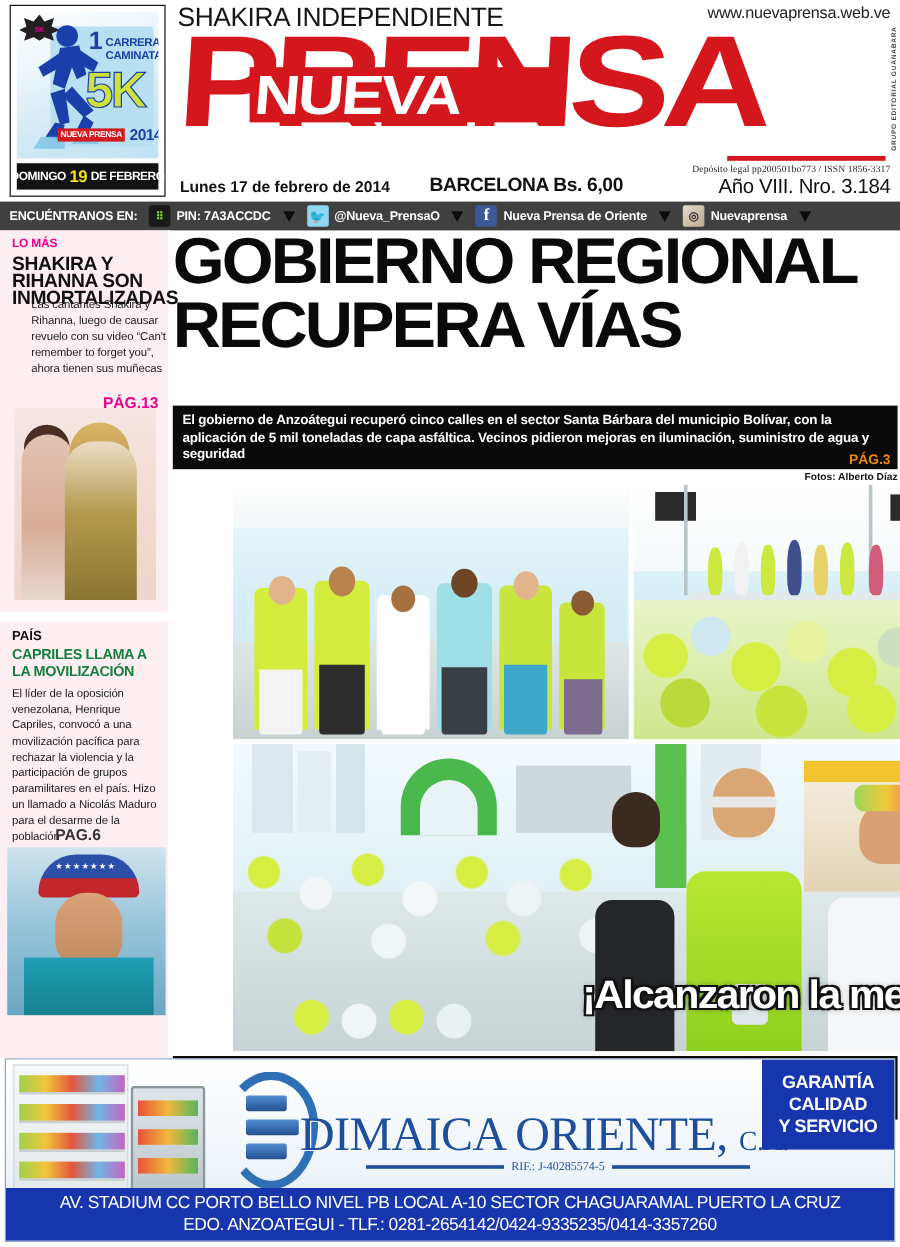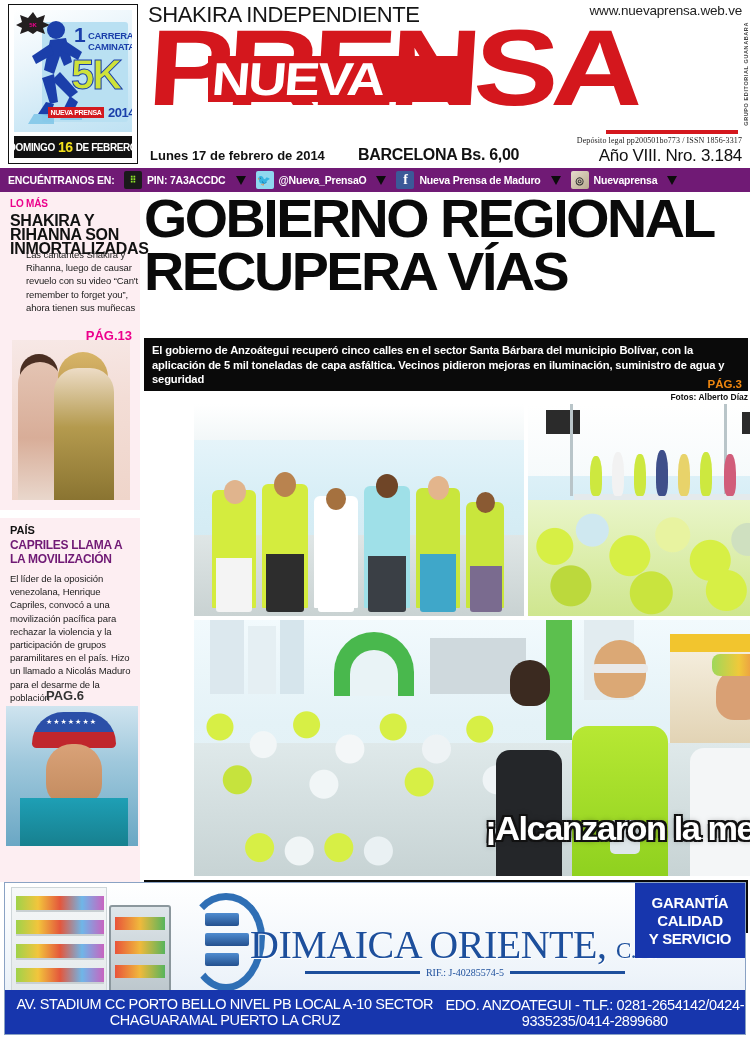--- a/index.html
+++ b/index.html
@@ -125,21 +125,21 @@
   }
   .grupo-vert {
     position:absolute; right:1px; top:22px;
     font-size:5.5px; font-weight:bold; color:#444; letter-spacing:0.6px;
     writing-mode: vertical-rl; transform: rotate(180deg);
   }
 
   
   .socialbar {
     position:absolute; left:0; top:168px; width:750px; height:24px;
-    background:#701a75; display:flex; align-items:center;
+    background:#404040; display:flex; align-items:center;
   }
   .sb-label {
     color:#fff; font-size:10.5px; font-weight:bold; padding-left:8px; width:124px;
     letter-spacing:-0.2px;
   }
   .sb-item { display:flex; align-items:center; height:24px; }
   .sb-ic {
     width:18px; height:18px; margin:0 5px 0 0; flex:0 0 auto;
     display:flex; align-items:center; justify-content:center;
     font-size:11px; font-weight:bold; border-radius:2px;
@@ -199,21 +199,21 @@
   }
 
   .divider-left {
     position:absolute; left:0; top:318px; width:142px; height:8px; background:#ffffff;
   }
   .ps-kicker {
     position:absolute; left:10px; top:332px; font-size:11px; font-weight:bold; color:#111;
   }
   .ps-head {
     position:absolute; left:10px; top:346px; width:126px;
-    font-size:12px; font-weight:bold; color:#701a75; line-height:14px; letter-spacing:-0.3px;
+    font-size:12px; font-weight:bold; color:#15803d; line-height:14px; letter-spacing:-0.3px;
   }
   .ps-body {
     position:absolute; left:10px; top:380px; width:124px;
     font-size:9.5px; color:#1b1b1b; line-height:13.2px; letter-spacing:-0.1px;
   }
   .ps-pag {
     position:absolute; left:46px; top:496px; font-size:13px; font-weight:bold; color:#333;
   }
   .ps-photo {
     position:absolute; left:6px; top:514px; width:132px; height:140px;
@@ -346,22 +346,22 @@
   .ad-rif .line { flex:1; height:3px; background:#1d4f9c; }
   .ad-rif .txt { font-family:"Liberation Serif",serif; font-size:10px; color:#1d4f9c; white-space:nowrap; }
   .ad-badge {
     position:absolute; right:0px; top:0px; width:110px; height:75px;
     background:#1736ad; color:#ffffff; display:flex; flex-direction:column;
     align-items:center; justify-content:center; gap:1px;
     font-size:15px; font-weight:bold; letter-spacing:-0.3px;
   }
   .ad-footer {
     position:absolute; left:0; bottom:0; width:100%; height:44px;
-    background:#1736ad; color:#ffffff; text-align:center;
-    display:flex; flex-direction:row; align-items:center; justify-content:center;
+    background:#1736ad; color:#ffffff; text-align:right;
+    display:flex; flex-direction:column; align-items:center; justify-content:center;
   }
   .ad-footer .l1 { font-size:14.5px; letter-spacing:-0.4px; }
   .ad-footer .l2 { font-size:14.5px; letter-spacing:-0.4px; margin-top:2px; }
 </style>
 </head>
 <body>
 
 <div class="page">
 
   <div class="masthead">
@@ -398,21 +398,21 @@
         <div class="promo-carrera">
           <div>CARRERA</div>
           <div>CAMINATA</div>
         </div>
         <div class="promo-5k">5K</div>
         <div class="promo-np">NUEVA PRENSA</div>
         <div class="promo-year">2014</div>
       </div>
       <div class="promo-bar">
         <span>DOMINGO</span>
-        <span class="day">16</span>
+        <span class="day">19</span>
         <span>DE FEBRERO</span>
       </div>
     </div>
 
     <div class="diario">SHAKIRA INDEPENDIENTE</div>
     <div class="siteurl">www.nuevaprensa.web.ve</div>
 
     <div class="logo-wrap">
       <div class="logo-prensa">PRENSA</div>
       <div class="logo-nueva-bg"></div>
@@ -438,21 +438,21 @@
     <div class="sb-arrow"></div>
 
     <div class="sb-item">
       <span class="sb-ic ic-tw">🐦</span>
       <span class="sb-txt">@Nueva_PrensaO</span>
     </div>
     <div class="sb-arrow"></div>
 
     <div class="sb-item">
       <span class="sb-ic ic-fb">f</span>
-      <span class="sb-txt">Nueva Prensa de Maduro</span>
+      <span class="sb-txt">Nueva Prensa de Oriente</span>
     </div>
     <div class="sb-arrow"></div>
 
     <div class="sb-item">
       <span class="sb-ic ic-ig">◎</span>
       <span class="sb-txt">Nuevaprensa</span>
     </div>
     <div class="sb-arrow"></div>
   </div>
 
@@ -646,17 +646,17 @@
     </div>
 
     <div class="ad-badge">
       <span>GARANTÍA</span>
       <span>CALIDAD</span>
       <span>Y SERVICIO</span>
     </div>
 
     <div class="ad-footer">
       <div class="l1">AV. STADIUM CC PORTO BELLO NIVEL PB LOCAL A-10 SECTOR CHAGUARAMAL PUERTO LA CRUZ</div>
-      <div class="l2">EDO. ANZOATEGUI - TLF.: 0281-2654142/0424-9335235/0414-2899680</div>
+      <div class="l2">EDO. ANZOATEGUI - TLF.: 0281-2654142/0424-9335235/0414-3357260</div>
     </div>
   </div>
 
 </div>
 
 </body></html>

